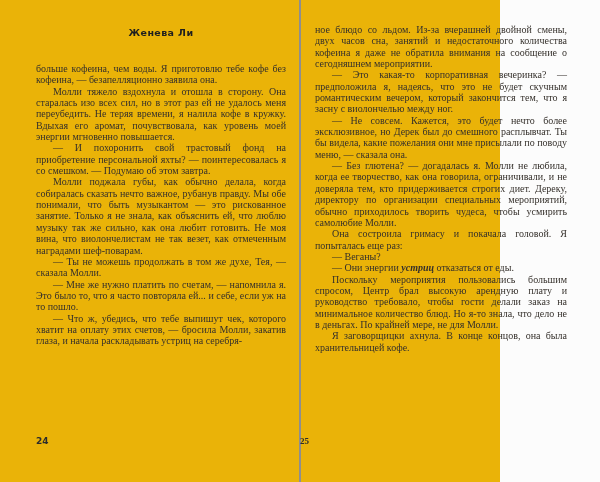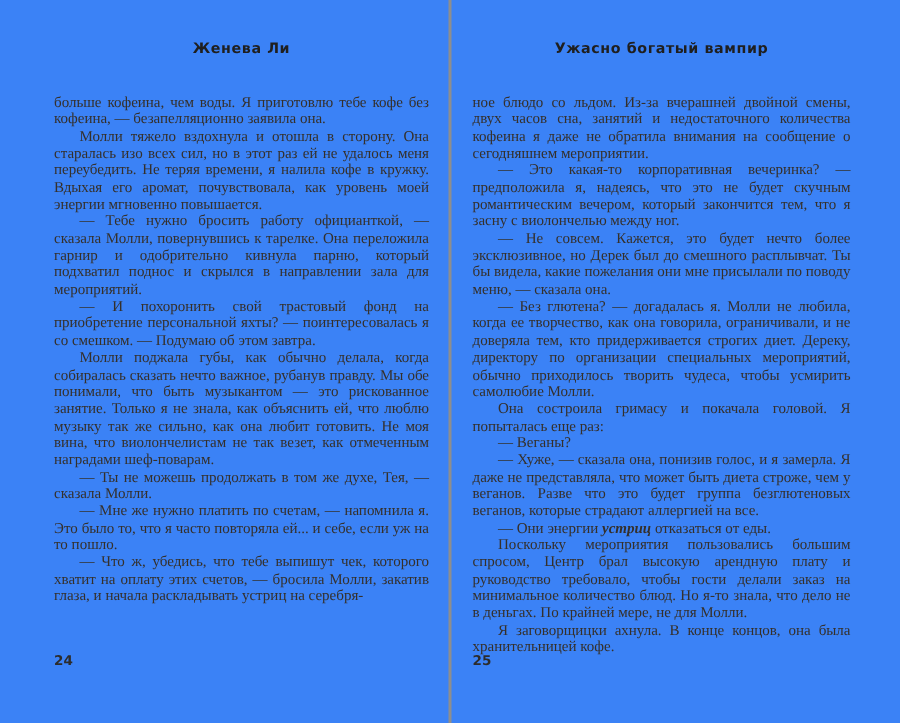--- a/index.html
+++ b/index.html
@@ -5,23 +5,23 @@
   html, body {
     margin: 0;
     padding: 0;
     width: 600px;
     height: 482px;
     overflow: hidden;
     background: #fcfcfc;
   }
   .spread {
     position: relative;
-    width: 600px;
+    width: 500px;
     height: 482px;
-    background: #3b82f6;
+    background: #eab308;
   }
   .page-divider {
     position: absolute;
     left: 299px;
     top: 0;
     width: 2px;
     height: 482px;
     background: #8e8e8e;
   }
   .page {
@@ -74,57 +74,54 @@
   .page-number {
     position: absolute;
     top: 436px;
     text-align: left;
     font-family: "DejaVu Sans", sans-serif;
     font-size: 9px;
     font-weight: bold;
     color: #2c2c2c;
   }
   .page-left  .page-number { left: 36px; width: 250px; }
-  .page-right .page-number { left: 15px; width: 252px; }
+  .page-right .page-number { left: 0; width: 252px; font-family: Liberation Serif, serif; }
 </style>
 </head>
 <body>
 
 <div class="spread">
 
   <div class="page page-left">
     <div class="column">
       <div class="running-header">Женева Ли</div>
       <div class="page-body">
           <p class="para"><span>больше кофеина, чем воды. Я приготовлю тебе кофе без кофеина, — безапелляционно заявила она.</span></p>
           <p class="para indent"><span>Молли тяжело вздохнула и отошла в сторону. Она старалась изо всех сил, но в этот раз ей не удалось меня переубедить. Не теряя времени, я налила кофе в кружку. Вдыхая его аромат, почувствовала, как уровень моей энергии мгновенно повышается.</span></p>
-          <p class="para indent"><span>— Тебе нужно бросить работу официанткой, — сказала Молли, повернувшись к тарелке. Она переложила гарнир и одобрительно кивнула парню, который подхватил поднос и скрылся в направлении зала для мероприятий.</span></p>
           <p class="para indent"><span>— И похоронить свой трастовый фонд на приобретение персональной яхты? — поинтересовалась я со смешком. — Подумаю об этом завтра.</span></p>
           <p class="para indent"><span>Молли поджала губы, как обычно делала, когда собиралась сказать нечто важное, рубанув правду. Мы обе понимали, что быть музыкантом — это рискованное занятие. Только я не знала, как объяснить ей, что люблю музыку так же сильно, как она любит готовить. Не моя вина, что виолончелистам не так везет, как отмеченным наградами шеф-поварам.</span></p>
           <p class="para indent"><span>— Ты не можешь продолжать в том же духе, Тея, — сказала Молли.</span></p>
           <p class="para indent"><span>— Мне же нужно платить по счетам, — напомнила я. Это было то, что я часто повторяла ей... и себе, если уж на то пошло.</span></p>
           <p class="para indent"><span>— Что ж, убедись, что тебе выпишут чек, которого хватит на оплату этих счетов, — бросила Молли, закатив глаза, и начала раскладывать устриц на серебря-</span></p>
         </div>
     </div>
     <div class="page-number">24</div>
   </div>
 
   <div class="page-divider"></div>
 
   <div class="page page-right">
     <div class="column">
-      <div class="running-header">Ужасно богатый вампир</div>
       <div class="page-body">
           <p class="para"><span>ное блюдо со льдом. Из-за вчерашней двойной смены, двух часов сна, занятий и недостаточного количества кофеина я даже не обратила внимания на сообщение о сегодняшнем мероприятии.</span></p>
           <p class="para indent"><span>— Это какая-то корпоративная вечеринка? — предположила я, надеясь, что это не будет скучным романтическим вечером, который закончится тем, что я засну с виолончелью между ног.</span></p>
           <p class="para indent"><span>— Не совсем. Кажется, это будет нечто более эксклюзивное, но Дерек был до смешного расплывчат. Ты бы видела, какие пожелания они мне присылали по поводу меню, — сказала она.</span></p>
           <p class="para indent"><span>— Без глютена? — догадалась я. Молли не любила, когда ее творчество, как она говорила, ограничивали, и не доверяла тем, кто придерживается строгих диет. Дереку, директору по организации специальных мероприятий, обычно приходилось творить чудеса, чтобы усмирить самолюбие Молли.</span></p>
           <p class="para indent"><span>Она состроила гримасу и покачала головой. Я попыталась еще раз:</span></p>
           <p class="para indent"><span>— Веганы?</span></p>
-          <p class="para indent"><span>— Хуже, — сказала она, понизив голос, и я замерла. Я даже не представляла, что может быть диета строже, чем у веганов. Разве что это будет группа безглютеновых веганов, которые страдают аллергией на все.</span></p>
           <p class="para indent"><span>— Они энергии </span><em>устриц</em><span> отказаться от еды.</span></p>
           <p class="para indent"><span>Поскольку мероприятия пользовались большим спросом, Центр брал высокую арендную плату и руководство требовало, чтобы гости делали заказ на минимальное количество блюд. Но я-то знала, что дело не в деньгах. По крайней мере, не для Молли.</span></p>
           <p class="para indent"><span>Я заговорщицки ахнула. В конце концов, она была хранительницей кофе.</span></p>
         </div>
     </div>
     <div class="page-number">25</div>
   </div>
 
 </div>
 

